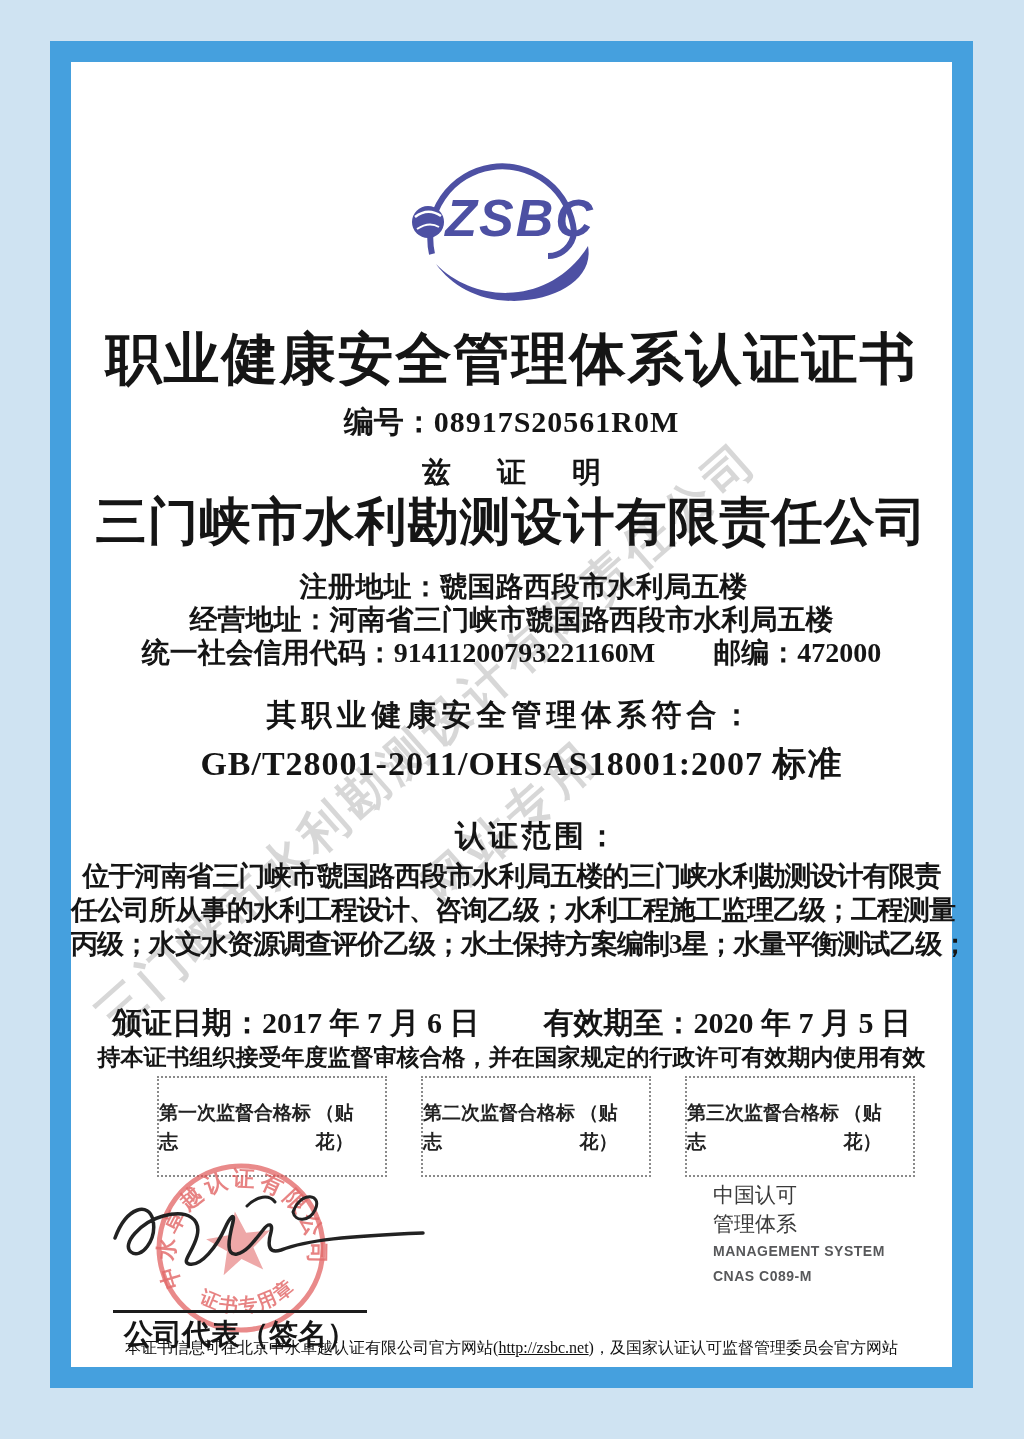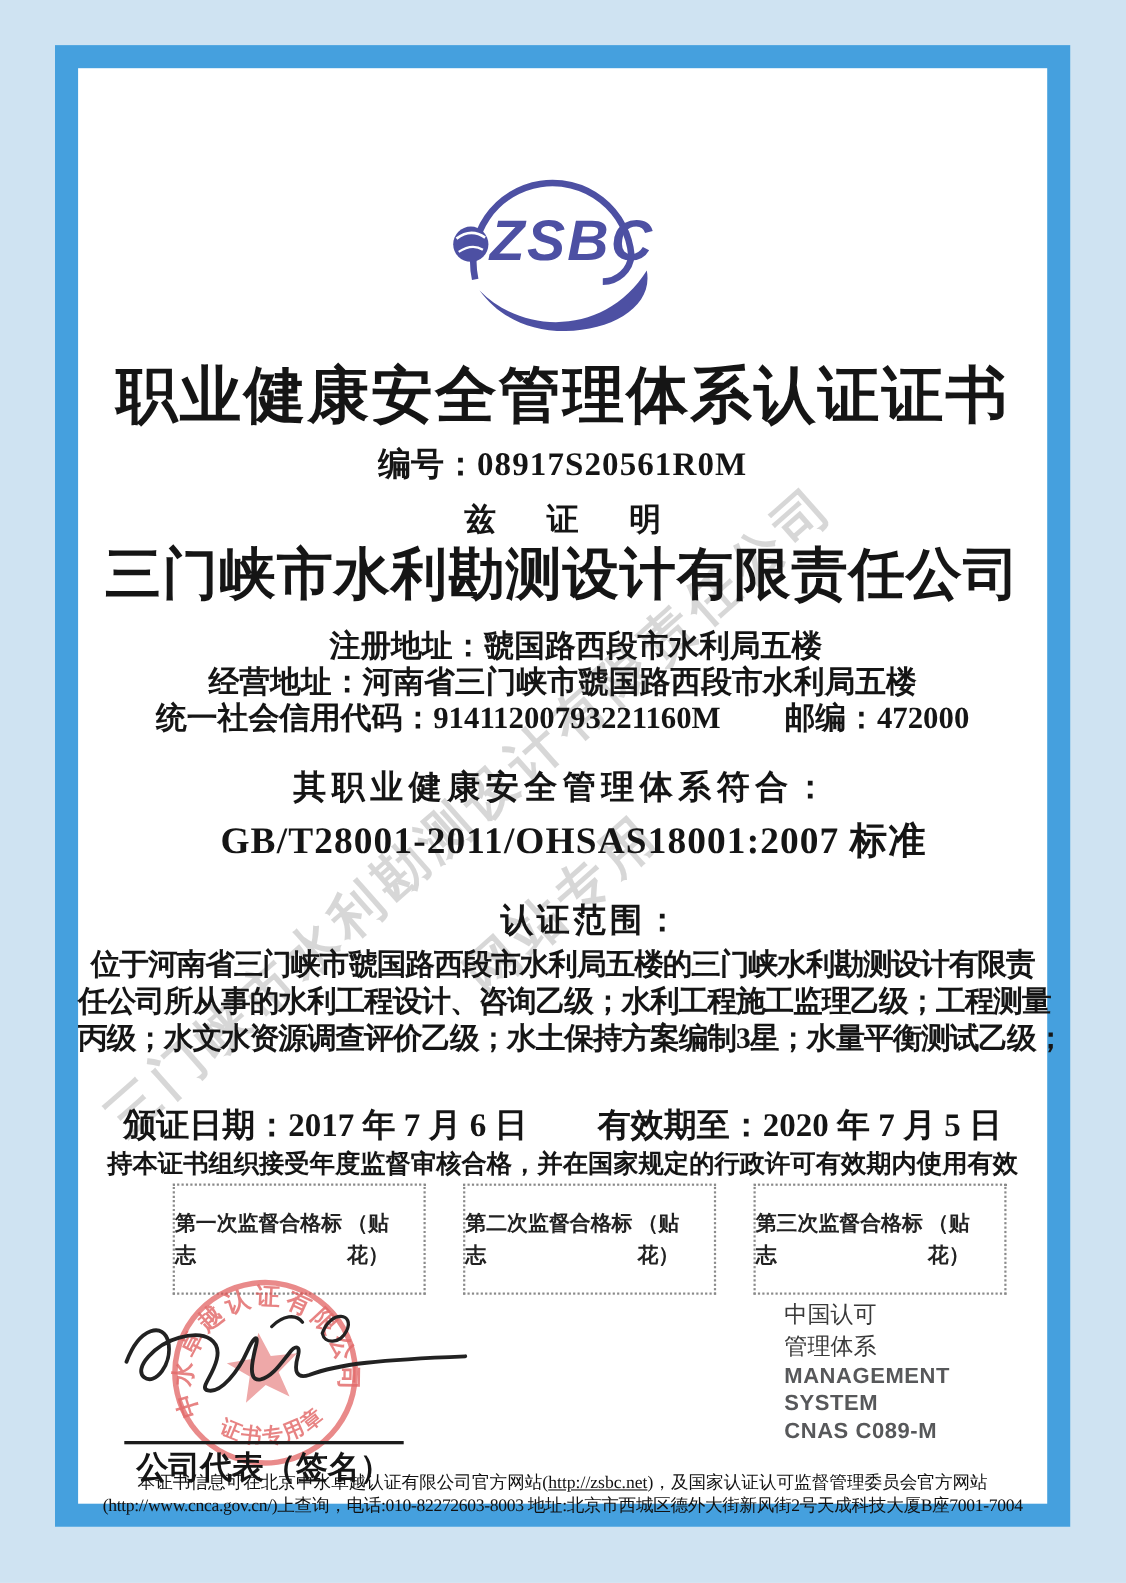--- a/index.html
+++ b/index.html
@@ -67,21 +67,21 @@
   .stamp{position:absolute;left:81px;top:1097px;width:178px;height:178px;z-index:3;transform:rotate(-8deg);}
   .signature{position:absolute;left:26px;top:1114px;width:345px;height:110px;z-index:4;}
   .sig-line{position:absolute;left:42px;top:1248px;width:254px;border-top:3px solid #1c1c1c;z-index:4;}
   .sig-label{position:absolute;left:42px;top:1253px;width:254px;text-align:center;
              font-size:29px;z-index:4;}
   
   .cnas-logo{position:absolute;left:466px;top:1112px;z-index:2;}
   .cnas-text{position:absolute;left:642px;top:1119px;z-index:2;text-align:left;}
   .cnas-text .c-cn{font-size:21px;line-height:29px;color:#3a3a3a;}
   .cnas-text .c-en{font-family:"Liberation Sans",sans-serif;font-weight:700;
-                   font-size:20px;line-height:25px;color:#57585a;letter-spacing:.5px;}
+                   font-size:14px;line-height:25px;color:#57585a;letter-spacing:.5px;}
   
   .footer1{top:1276px;font-size:16px;white-space:nowrap;color:#111;}
   .footer1 .u{text-decoration:underline;}
   .footer2{top:1297px;font-size:16px;letter-spacing:-.3px;white-space:nowrap;color:#111;}
 </style>
 </head>
 <body>
 
 <div class="frame">
   <div class="inner">
@@ -171,16 +171,15 @@
     <div class="cnas-text">
       <div class="c-cn">中国认可</div>
       <div class="c-cn">管理体系</div>
       <div class="c-en">MANAGEMENT SYSTEM</div>
       <div class="c-en">CNAS C089-M</div>
     </div>
 
     <div class="abs footer1">
       <span>本证书信息可在北京中水卓越认证有限公司官方网站(</span><span class="u">http://zsbc.net</span><span>)，及国家认证认可监督管理委员会官方网站</span>
     </div>
-    <div class="abs footer2">(http://www.cnca.gov.cn/)上查询，电话:010-82272603-8003 地址:北京市西城区德外大街新风街2号天成科技大厦B座7001-7004</div>
 
   </div>
 </div>
 
 </body></html>

